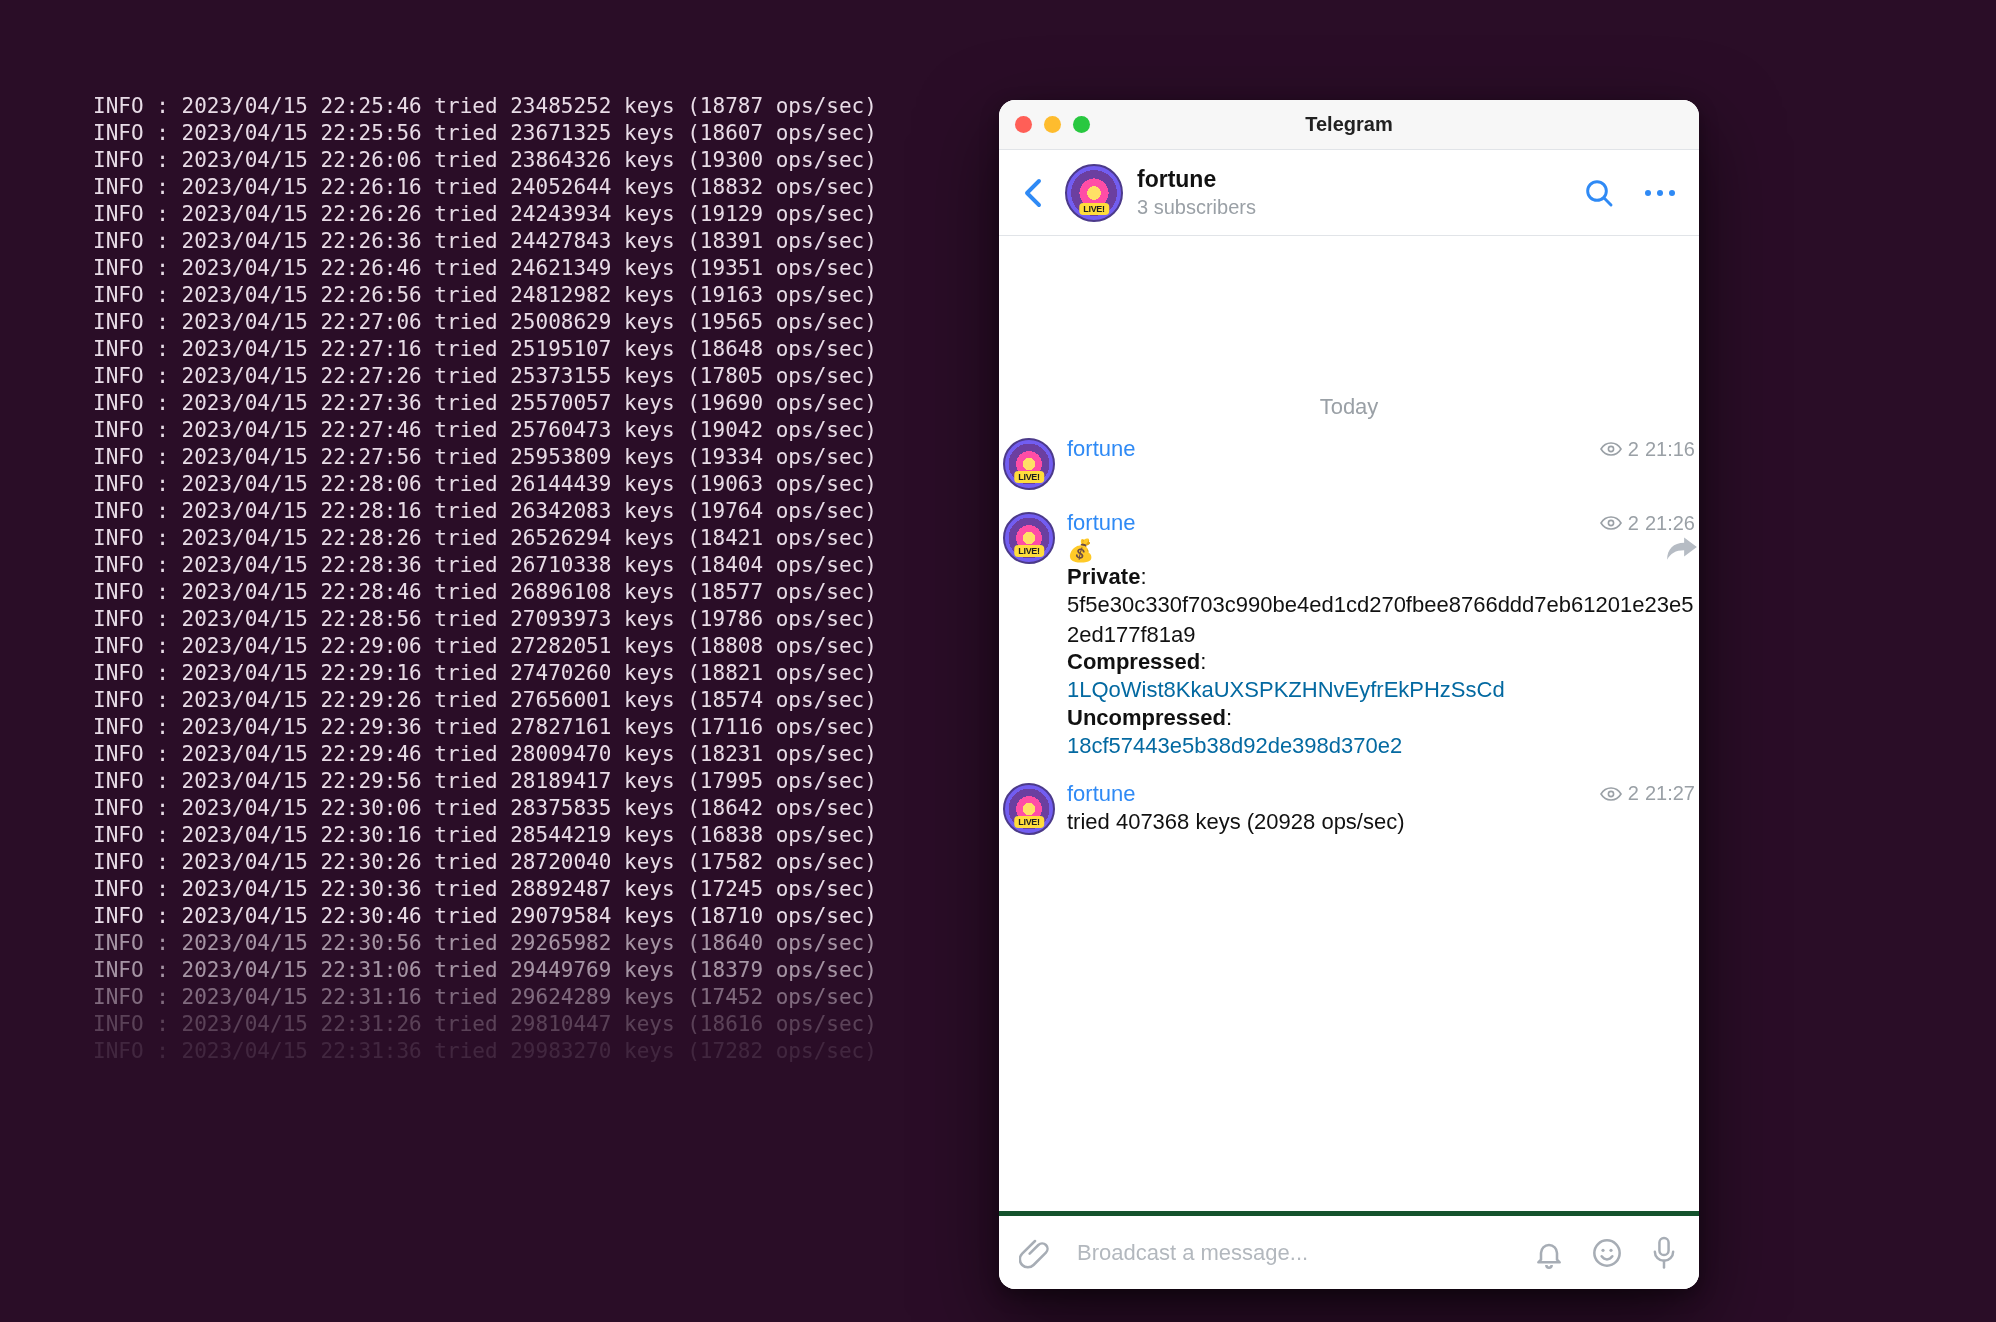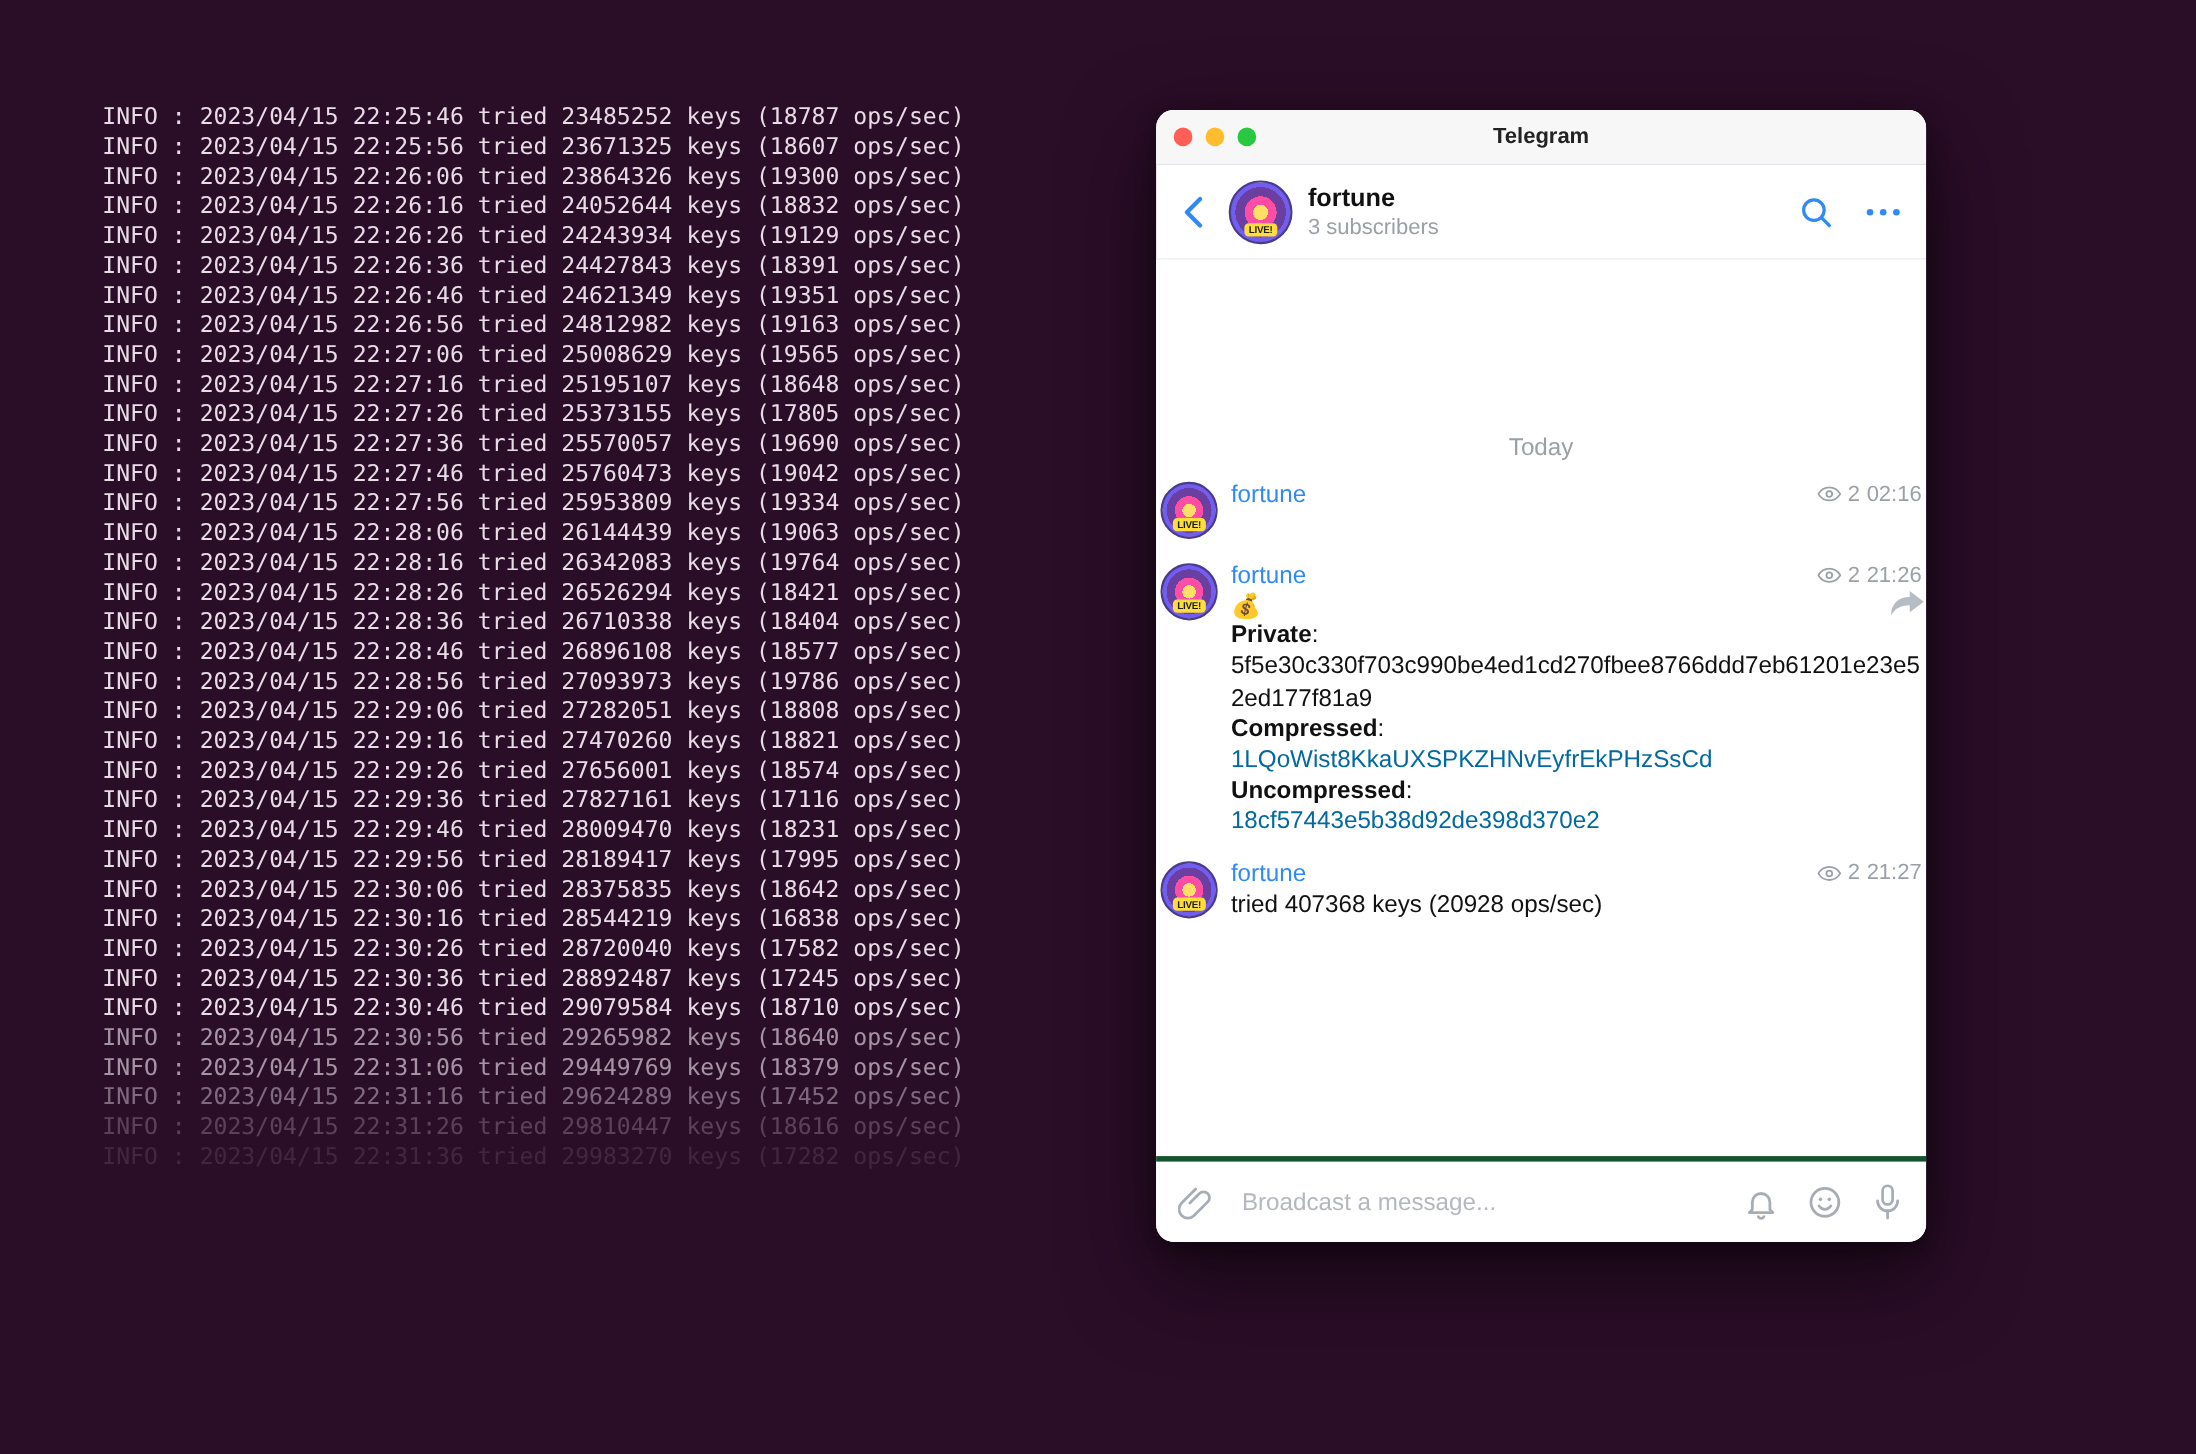--- a/index.html
+++ b/index.html
@@ -26,23 +26,23 @@
   }
   .terminal .fade1 { opacity: 0.65; }
   .terminal .fade2 { opacity: 0.45; }
   .terminal .fade3 { opacity: 0.25; }
   .terminal .fade4 { opacity: 0.12; }
 
   
   .tg-window {
     position: absolute;
     top: 100px;
-    left: 1051px;
+    left: 999px;
     width: 700px;
-    height: 1029px;
+    height: 1189px;
     background: #ffffff;
     border-radius: 16px;
     box-shadow: 0 30px 80px rgba(0,0,0,0.55), 0 6px 18px rgba(0,0,0,0.35);
     overflow: hidden;
     display: flex;
     flex-direction: column;
   }
 
   
   .tg-titlebar {
@@ -205,21 +205,21 @@
         <div class="msg-head">
           <span class="msg-from">fortune</span>
           <span class="msg-meta">
             <span class="eye-icon">
                 <svg width="22" height="14" viewBox="0 0 22 14" fill="none">
                   <path d="M1 7c3-5 7-6 10-6s7 1 10 6c-3 5-7 6-10 6S4 12 1 7z" stroke="#9aa0a6" stroke-width="1.6"></path>
                   <circle cx="11" cy="7" r="2.6" stroke="#9aa0a6" stroke-width="1.6"></circle>
                 </svg>
               </span>
             <span>2</span>
-            <span>02:16</span>
+            <span>21:16</span>
           </span>
         </div>
       </div>
     </div>
 
     <div class="msg-row">
       <div class="avatar"></div>
       <div class="msg-content">
         <div class="msg-head">
           <span class="msg-from">fortune</span>

